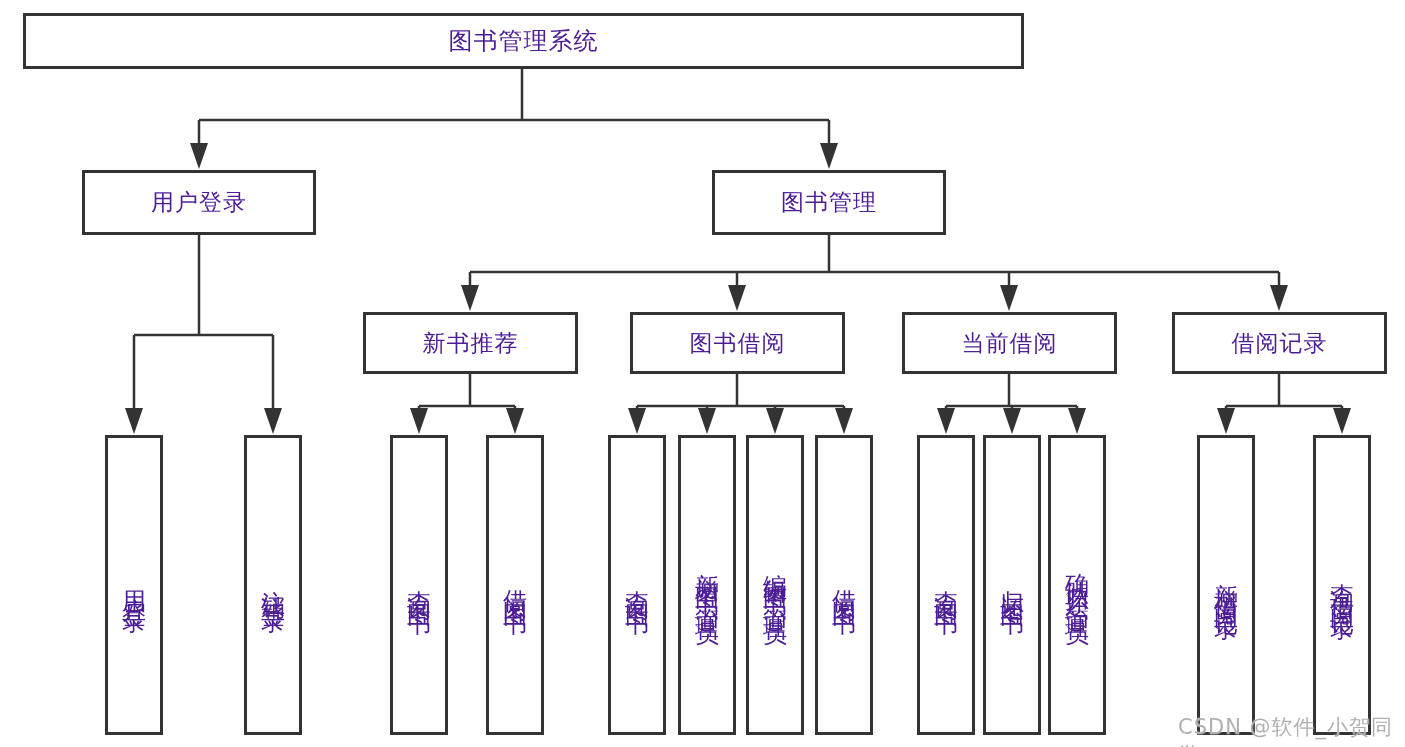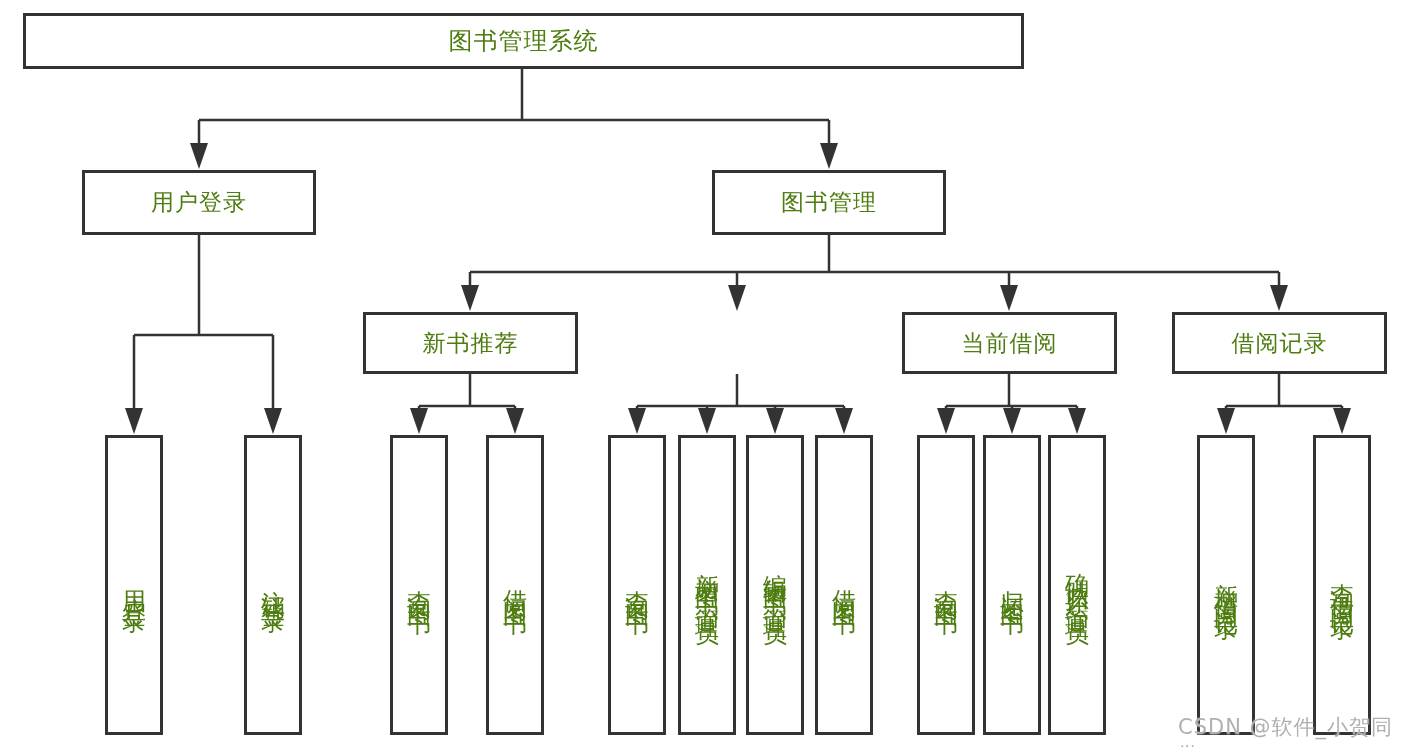--- a/index.html
+++ b/index.html
@@ -18,21 +18,21 @@
     pointer-events: none;
   }
   .box {
     position: absolute;
     box-sizing: border-box;
     background: #ffffff;
     border: 3px solid #333333;
     display: flex;
     align-items: center;
     justify-content: center;
-    color: #4d7c0f;
+    color: #4c1d95;
     text-align: center;
     white-space: nowrap;
   }
   .hbox { font-size: 23px; letter-spacing: 1px; }
   .root-box { font-size: 24px; }
   .vbox {
     writing-mode: vertical-rl;
     font-size: 24px;
     letter-spacing: 7px;
     white-space: normal;
@@ -93,20 +93,21 @@
       <polygon points="1333,408 1351,408 1342,434"></polygon>
     </g>
   </svg>
 
   <div class="box hbox root-box" style="left:23px; top:13px; width:1001px; height:56px;">图书管理系统</div>
 
   <div class="box hbox" style="left:82px; top:170px; width:234px; height:65px;">用户登录</div>
   <div class="box hbox" style="left:363px; top:312px; width:215px; height:62px;">新书推荐</div>
 
   <div class="box hbox" style="left:712px; top:170px; width:234px; height:65px;">图书管理</div>
+  <div class="box hbox" style="left:630px; top:312px; width:215px; height:62px;">图书借阅</div>
   <div class="box hbox" style="left:1172px; top:312px; width:215px; height:62px;">借阅记录</div>
   <div class="box hbox" style="left:902px; top:312px; width:215px; height:62px;">当前借阅</div>
 
   <div class="box vbox" style="left:105px; top:435px; width:58px; height:300px;">用户登录</div>
   <div class="box vbox" style="left:244px; top:435px; width:58px; height:300px;">注销登录</div>
 
   <div class="box vbox" style="left:390px; top:435px; width:58px; height:300px;">查询图书</div>
   <div class="box vbox" style="left:486px; top:435px; width:58px; height:300px;">借阅图书</div>
 
   <div class="box vbox" style="left:608px; top:435px; width:58px; height:300px;">查询图书</div>

